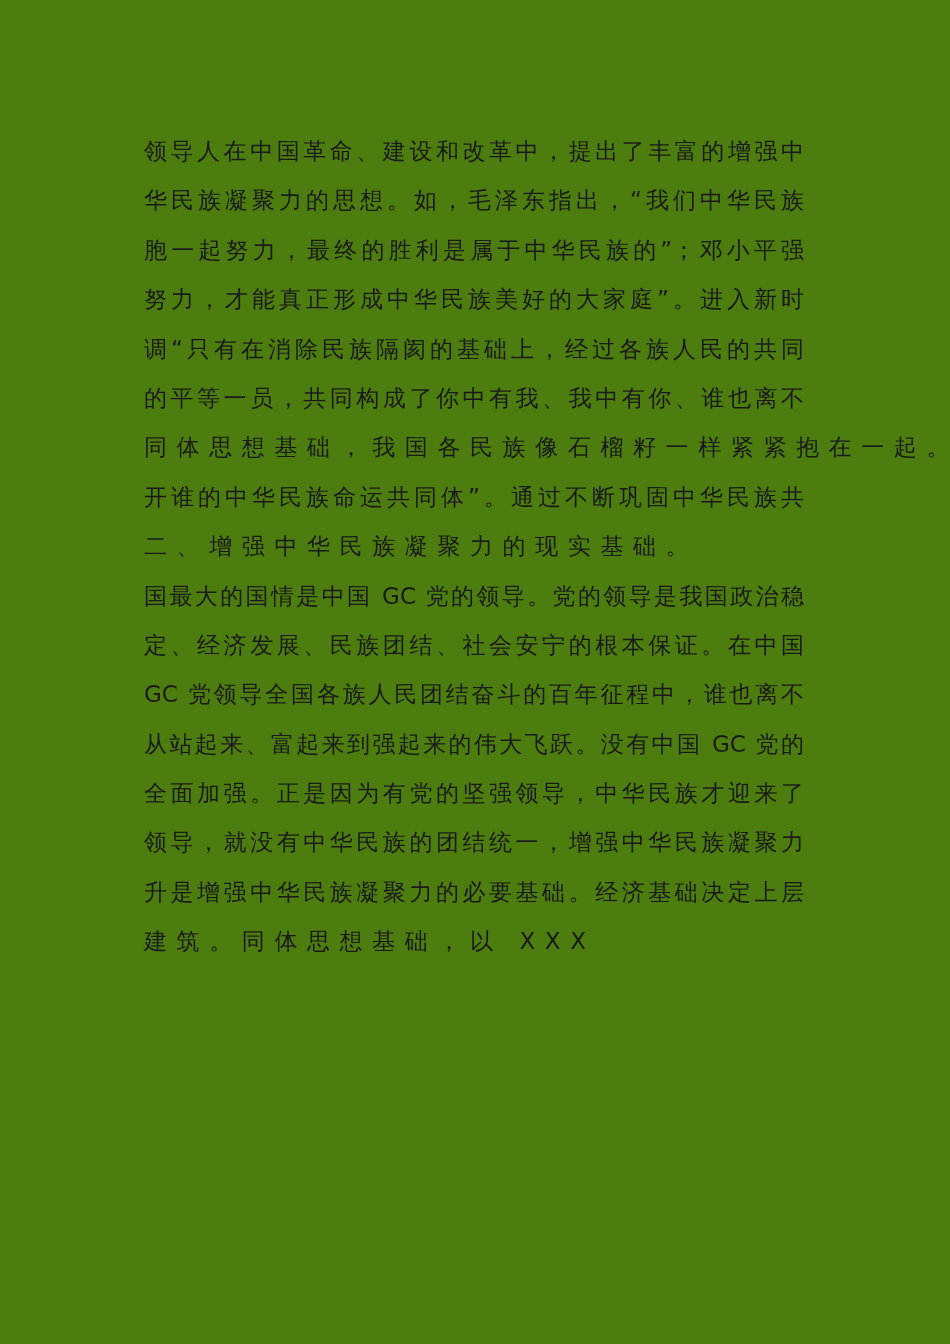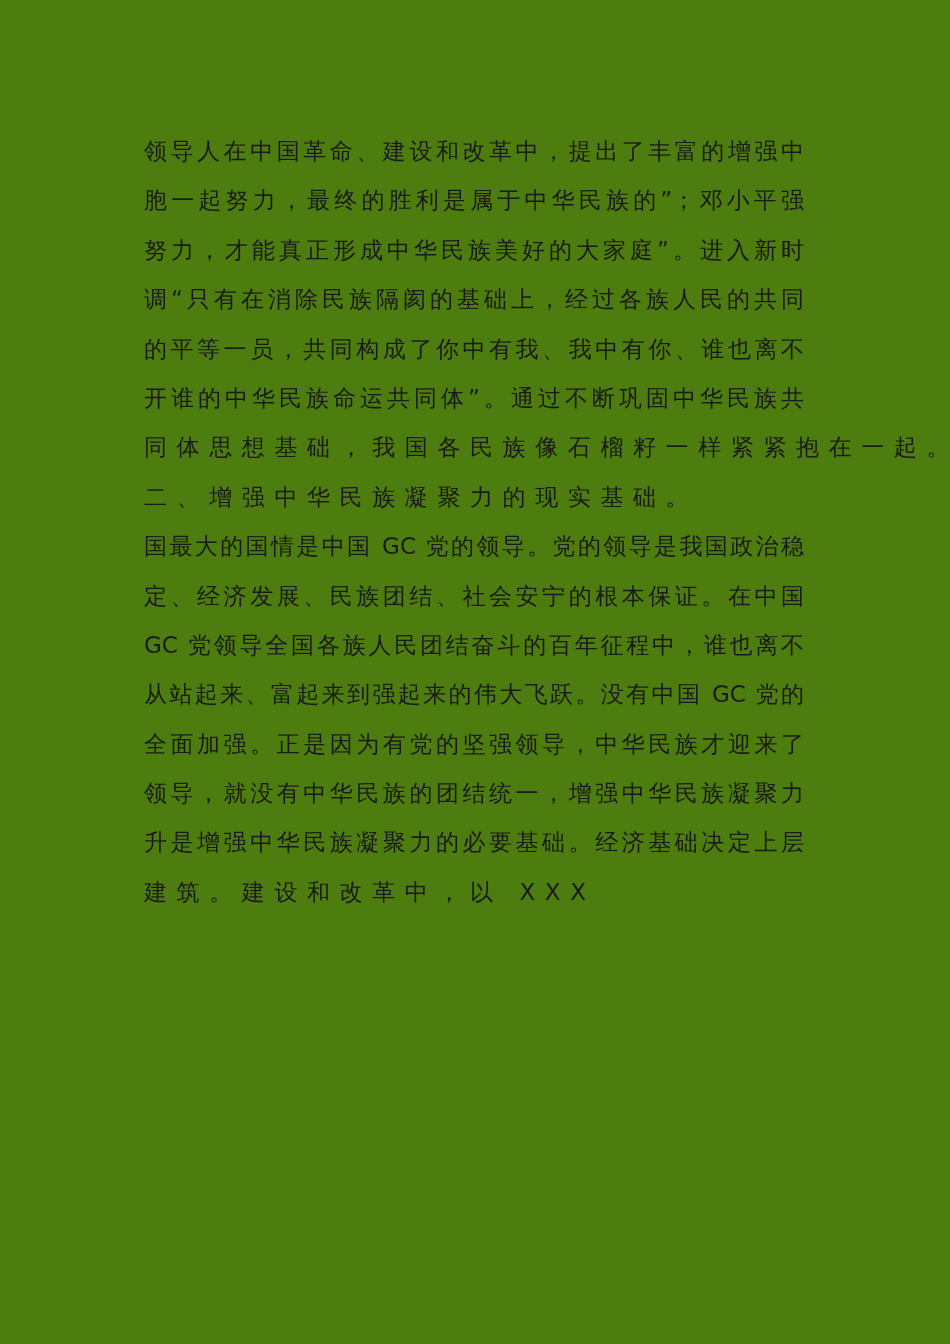--- a/index.html
+++ b/index.html
@@ -15,29 +15,30 @@
     text-align: justify; text-align-last: justify;
   }
   .line.last { text-align-last: left; letter-spacing: 9.6px; }
 </style>
 </head>
 <body>
 
 <div class="page">
   <div class="body-text">
     <div class="line">领导人在中国革命、建设和改革中，提出了丰富的增强中</div>
+    <div class="line">华民族凝聚力的思想。如，毛泽东指出，“我们中华民族</div>
     <div class="line">胞一起努力，最终的胜利是属于中华民族的”；邓小平强</div>
     <div class="line">努力，才能真正形成中华民族美好的大家庭”。进入新时</div>
     <div class="line">调“只有在消除民族隔阂的基础上，经过各族人民的共同</div>
     <div class="line">的平等一员，共同构成了你中有我、我中有你、谁也离不</div>
+    <div class="line last">同体思想基础，我国各民族像石榴籽一样紧紧抱在一起。</div>
     <div class="line">开谁的中华民族命运共同体”。通过不断巩固中华民族共</div>
-    <div class="line last">同体思想基础，我国各民族像石榴籽一样紧紧抱在一起。</div>
     <div class="line last">二、增强中华民族凝聚力的现实基础。</div>
     <div class="line">国最大的国情是中国 GC 党的领导。党的领导是我国政治稳</div>
     <div class="line">定、经济发展、民族团结、社会安宁的根本保证。在中国</div>
     <div class="line">GC 党领导全国各族人民团结奋斗的百年征程中，谁也离不</div>
     <div class="line">从站起来、富起来到强起来的伟大飞跃。没有中国 GC 党的</div>
     <div class="line">全面加强。正是因为有党的坚强领导，中华民族才迎来了</div>
     <div class="line">领导，就没有中华民族的团结统一，增强中华民族凝聚力</div>
     <div class="line">升是增强中华民族凝聚力的必要基础。经济基础决定上层</div>
-    <div class="line last">建筑。建设和改革中，以 XXX</div>
+    <div class="line last">建筑。同体思想基础，以 XXX</div>
   </div>
 </div>
 
 </body></html>

